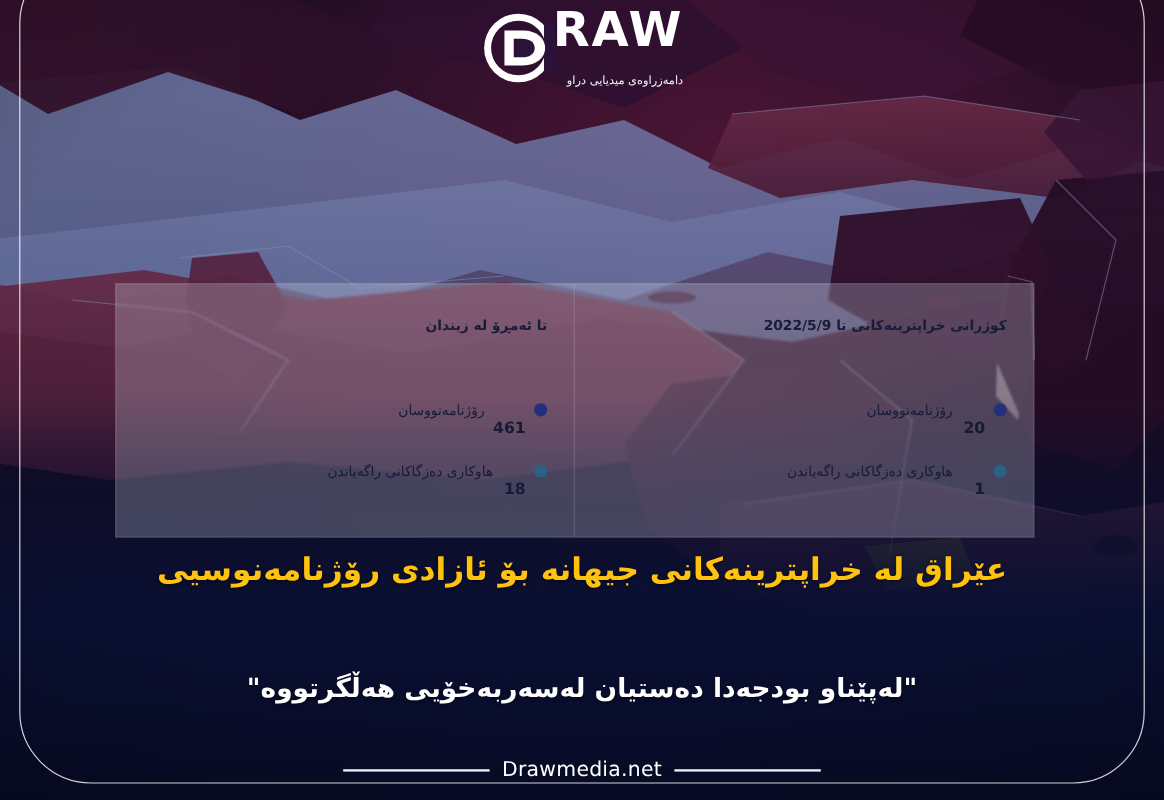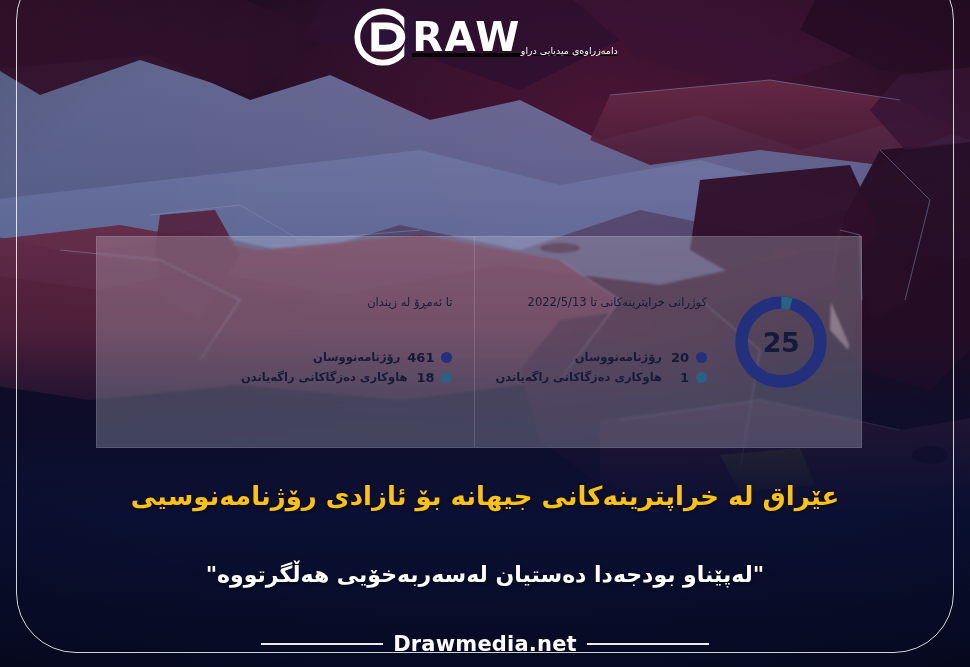--- a/index.html
+++ b/index.html
@@ -69,24 +69,23 @@
     z-index: 8;
   }
   .logo {
     display: flex;
     align-items: center;
     gap: 2px;
   }
   .logo-mark { width: 62px; height: 62px; display: block; }
   .logo-text-col {
     display: flex;
-    flex-direction: row;
+    flex-direction: column;
     align-items: flex-end;
     margin-left: -4px;
-    text-decoration: underline;
   }
   .logo-word {
     font-family: "DejaVu Sans", sans-serif;
     font-weight: 700;
     font-size: 40px;
     letter-spacing: 1.5px;
     color: #ffffff;
     line-height: 0.95;
   }
   .logo-sub {
@@ -157,21 +156,21 @@
     font-size: 27px;
     color: #141a38;
     letter-spacing: -0.5px;
     direction: ltr;
   }
 
   .panel-caption {
     direction: rtl;
     text-align: right;
     font-size: 11.5px;
-    font-weight: 400;
+    font-weight: 700;
     color: #171c3a;
     line-height: 1.4;
     margin-bottom: 34px;
     white-space: nowrap;
   }
   .panel-caption .cap-date { direction: ltr; unicode-bidi: embed; }
 
   .legend { direction: rtl; }
   .legend-row {
     display: flex;
@@ -188,33 +187,34 @@
     border-radius: 50%;
   }
   .legend-num {
     font-family: "DejaVu Sans", sans-serif;
     font-size: 13px;
     font-weight: 700;
     color: #151a36;
     direction: ltr;
     min-width: 20px;
     text-align: right;
+    margin-top: 31px;
   }
   .legend-label {
     font-size: 11.5px;
-    font-weight: 700;
+    font-weight: 400;
     color: #161b38;
     white-space: nowrap;
   }
 
   
   .headline {
     position: absolute;
     left: 40px; right: 40px;
-    top: 479px;
+    top: 458px;
     text-align: center;
     direction: rtl;
     font-size: 26px;
     font-weight: 700;
     color: #ffc20e;
     line-height: 1.35;
     letter-spacing: 0.2px;
     z-index: 7;
     text-shadow: 0 1px 3px rgba(0,0,0,0.55);
   }
@@ -244,22 +244,22 @@
     gap: 0;
     z-index: 7;
   }
   .footer-rule {
     width: 122px;
     height: 2px;
     background: rgba(255,255,255,0.92);
   }
   .footer-text {
     font-family: "DejaVu Sans", sans-serif;
-    font-size: 21px;
-    font-weight: 700;
+    font-size: 17px;
+    font-weight: 400;
     color: #ffffff;
     padding: 0 10px;
     letter-spacing: 0.2px;
   }
 </style>
 </head>
 <body>
 
 <div id="poster">
 
@@ -365,33 +365,24 @@
           <div class="legend-row">
             <span class="legend-dot" style="background:#2a6283"></span>
             <span class="legend-num">18</span>
             <span class="legend-label">هاوکاری دەزگاکانی راگەیاندن</span>
           </div>
         </div>
       </div>
     </div>
 
     <div class="panel-half right-half">
-      <div class="chart-col">
-        <div class="donut">
-          <svg viewBox="0 0 42 42" xmlns="http://www.w3.org/2000/svg">
-            <circle cx="21" cy="21" r="15.9155" fill="none" stroke="#22307e" stroke-width="5"></circle>
-            <circle cx="21" cy="21" r="15.9155" fill="none" stroke="#2a6283" stroke-width="5" stroke-dasharray="4 96" stroke-dashoffset="25"></circle>
-          </svg>
-          <div class="donut-value">25</div>
-        </div>
-      </div>
       <div class="info-col">
         <div class="panel-caption">
           <span>کوژرانی خراپترینەکانی تا</span>
-          <span class="cap-date">2022/5/13</span>
+          <span class="cap-date">2022/5/9</span>
         </div>
         <div class="legend">
           <div class="legend-row">
             <span class="legend-dot" style="background:#22307e"></span>
             <span class="legend-num">20</span>
             <span class="legend-label">رۆژنامەنووسان</span>
           </div>
           <div class="legend-row">
             <span class="legend-dot" style="background:#2a6283"></span>
             <span class="legend-num">1</span>

